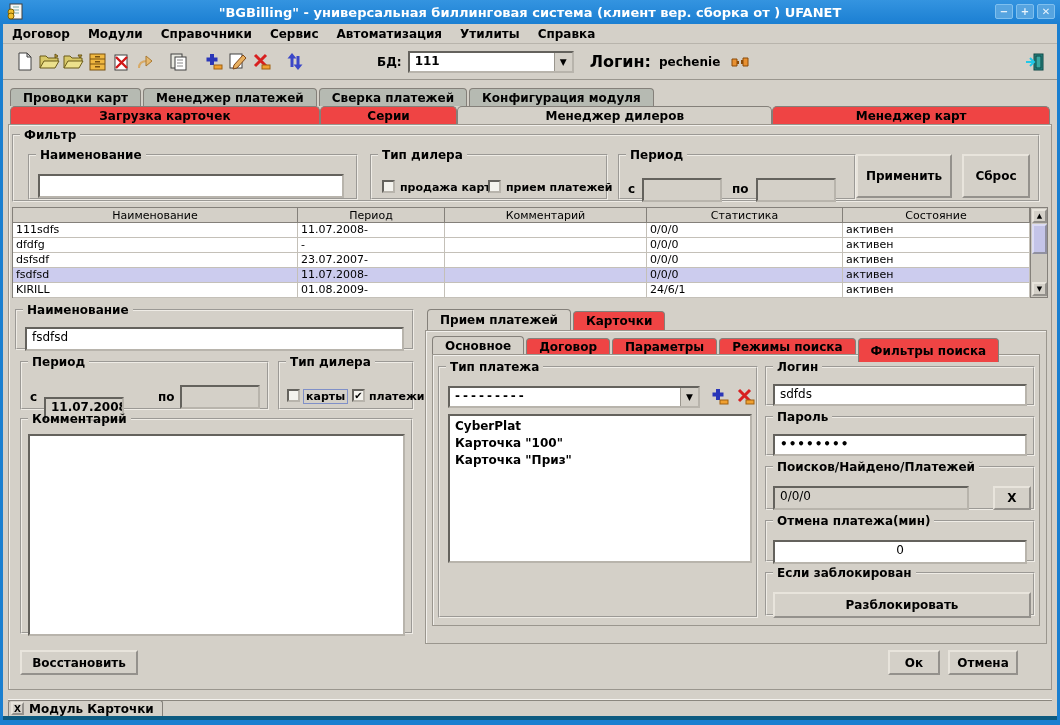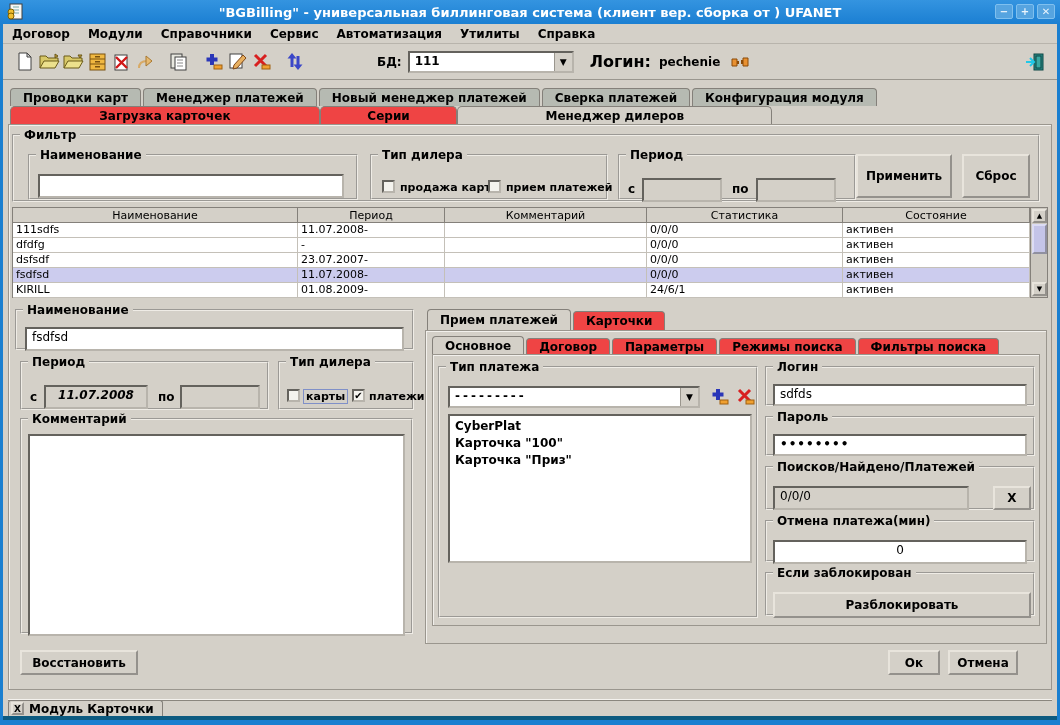--- a/index.html
+++ b/index.html
@@ -240,29 +240,29 @@
           <path d="M1 10 h7 M5 6 l4 4 -4 4" stroke="#20c8e8" stroke-width="2" fill="none"></path>
         </svg>
       </span>
   </div>
 
   <div class="abs" id="workspace"></div>
 
   <div class="abs" id="tabrow1">
     <span class="tab light">Проводки карт</span>
     <span class="tab light">Менеджер платежей</span>
-    <span class="tab light">Новый менеджер платежей</span>
     <span class="tab light">Сверка платежей</span>
     <span class="tab light">Конфигурация модуля</span>
   </div>
 
   <div class="abs" id="tabrow2">
     <span class="tab" style="flex:0 0 29.8%;">Загрузка карточек</span>
     <span class="tab" style="flex:0 0 13.2%;">Серии</span>
     <span class="tab active" style="flex:0 0 30.3%;">Менеджер дилеров</span>
+    <span class="tab" style="flex:0 0 26.7%;">Менеджер карт</span>
   </div>
 
   <div class="abs" id="content-panel"></div>
 
   <fieldset style="left:12px; top:128px; width:1028px; height:74px;">
     <legend>Фильтр</legend>
     <fieldset style="left:14px; top:6px; width:330px; height:52px;">
       <legend>Наименование</legend>
       <div class="tfield" style="left:8px; top:12px; width:306px; height:24px;"></div>
     </fieldset>
@@ -335,21 +335,21 @@
   </div>
 
   <fieldset style="left:15px; top:303px; width:399px; height:47px;">
     <legend>Наименование</legend>
     <div class="tfield" style="left:8px; top:10px; width:379px; height:24px;">fsdfsd</div>
   </fieldset>
 
   <fieldset style="left:20px; top:355px; width:249px; height:55px;">
     <legend>Период</legend>
     <span class="lbl" style="left:8px; top:21px;">с</span>
-    <div class="gfield" style="left:22px; top:16px; width:104px; height:24px; font-weight:bold; text-align:center;font-style:italic;">11.07.2008</div>
+    <div class="gfield" style="left:22px; top:28px; width:80px; height:24px; font-weight:bold; text-align:center;">11.07.2008</div>
     <span class="lbl" style="left:136px; top:21px;">по</span>
     <div class="gfield" style="left:158px; top:16px; width:80px; height:24px;"></div>
   </fieldset>
 
   <fieldset style="left:278px; top:355px; width:136px; height:55px;">
     <legend>Тип дилера</legend>
     <span class="cb" style="left:7px; top:20px;"></span>
     <span class="cblabel focusbox" style="left:23px; top:20px;">карты</span>
     <span class="cb" style="left:72px; top:20px;"><span>✔</span></span>
     <span class="cblabel" style="left:89px; top:21px;">платежи</span>
@@ -366,21 +366,21 @@
     <span class="tab active" style="height:21px;">Прием платежей</span>
     <span class="tab" style="height:19px; margin-top:2px;">Карточки</span>
   </div>
   <div class="panel-border" style="left:425px; top:330px; width:622px; height:314px; background:#d4d0c8;"></div>
 
   <div class="abs" style="left:432px; top:336px; height:18px; display:flex; gap:2px; z-index:2;">
     <span class="tab active" style="height:18px;">Основное</span>
     <span class="tab" style="height:16px; margin-top:2px;">Договор</span>
     <span class="tab" style="height:16px; margin-top:2px;">Параметры</span>
     <span class="tab" style="height:16px; margin-top:2px;">Режимы поиска</span>
-    <span class="tab" style="height:16px; margin-top:2px;">Фильтры поиска</span>
+    <span class="tab" style="height:24px; margin-top:2px;">Фильтры поиска</span>
   </div>
   <div class="panel-border" style="left:432px; top:354px; width:608px; height:272px; background:#d4d0c8;"></div>
 
   <fieldset style="left:438px; top:360px; width:320px; height:258px;">
     <legend>Тип платежа</legend>
     <span class="combo" style="left:8px; top:12px; width:252px; height:22px;">
       <span class="combo-text" style="letter-spacing:3px;">---------</span>
       <span class="combo-btn">▼</span>
     </span>
     <span class="abs" style="left:270px; top:13px;">

